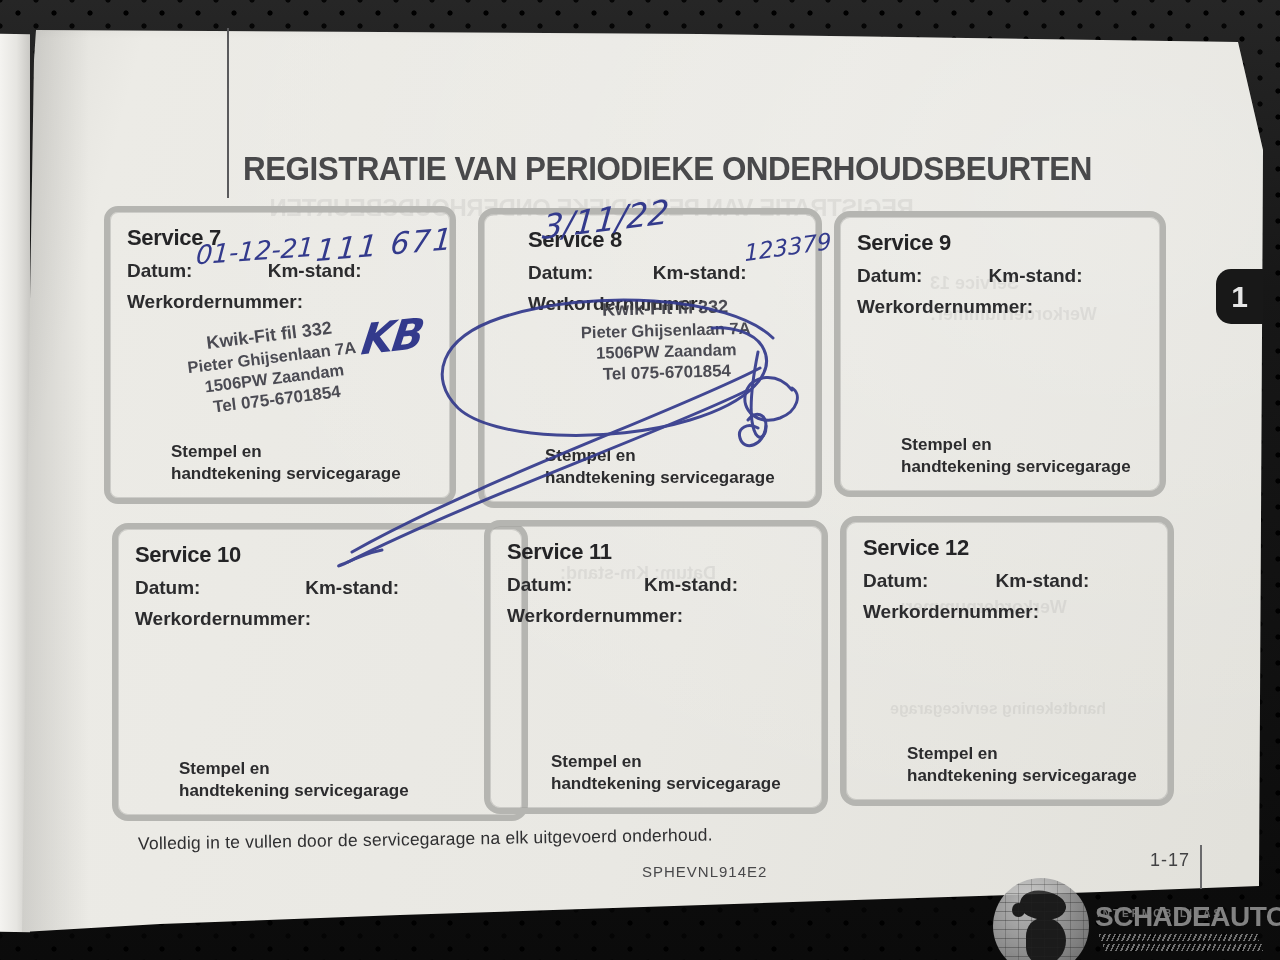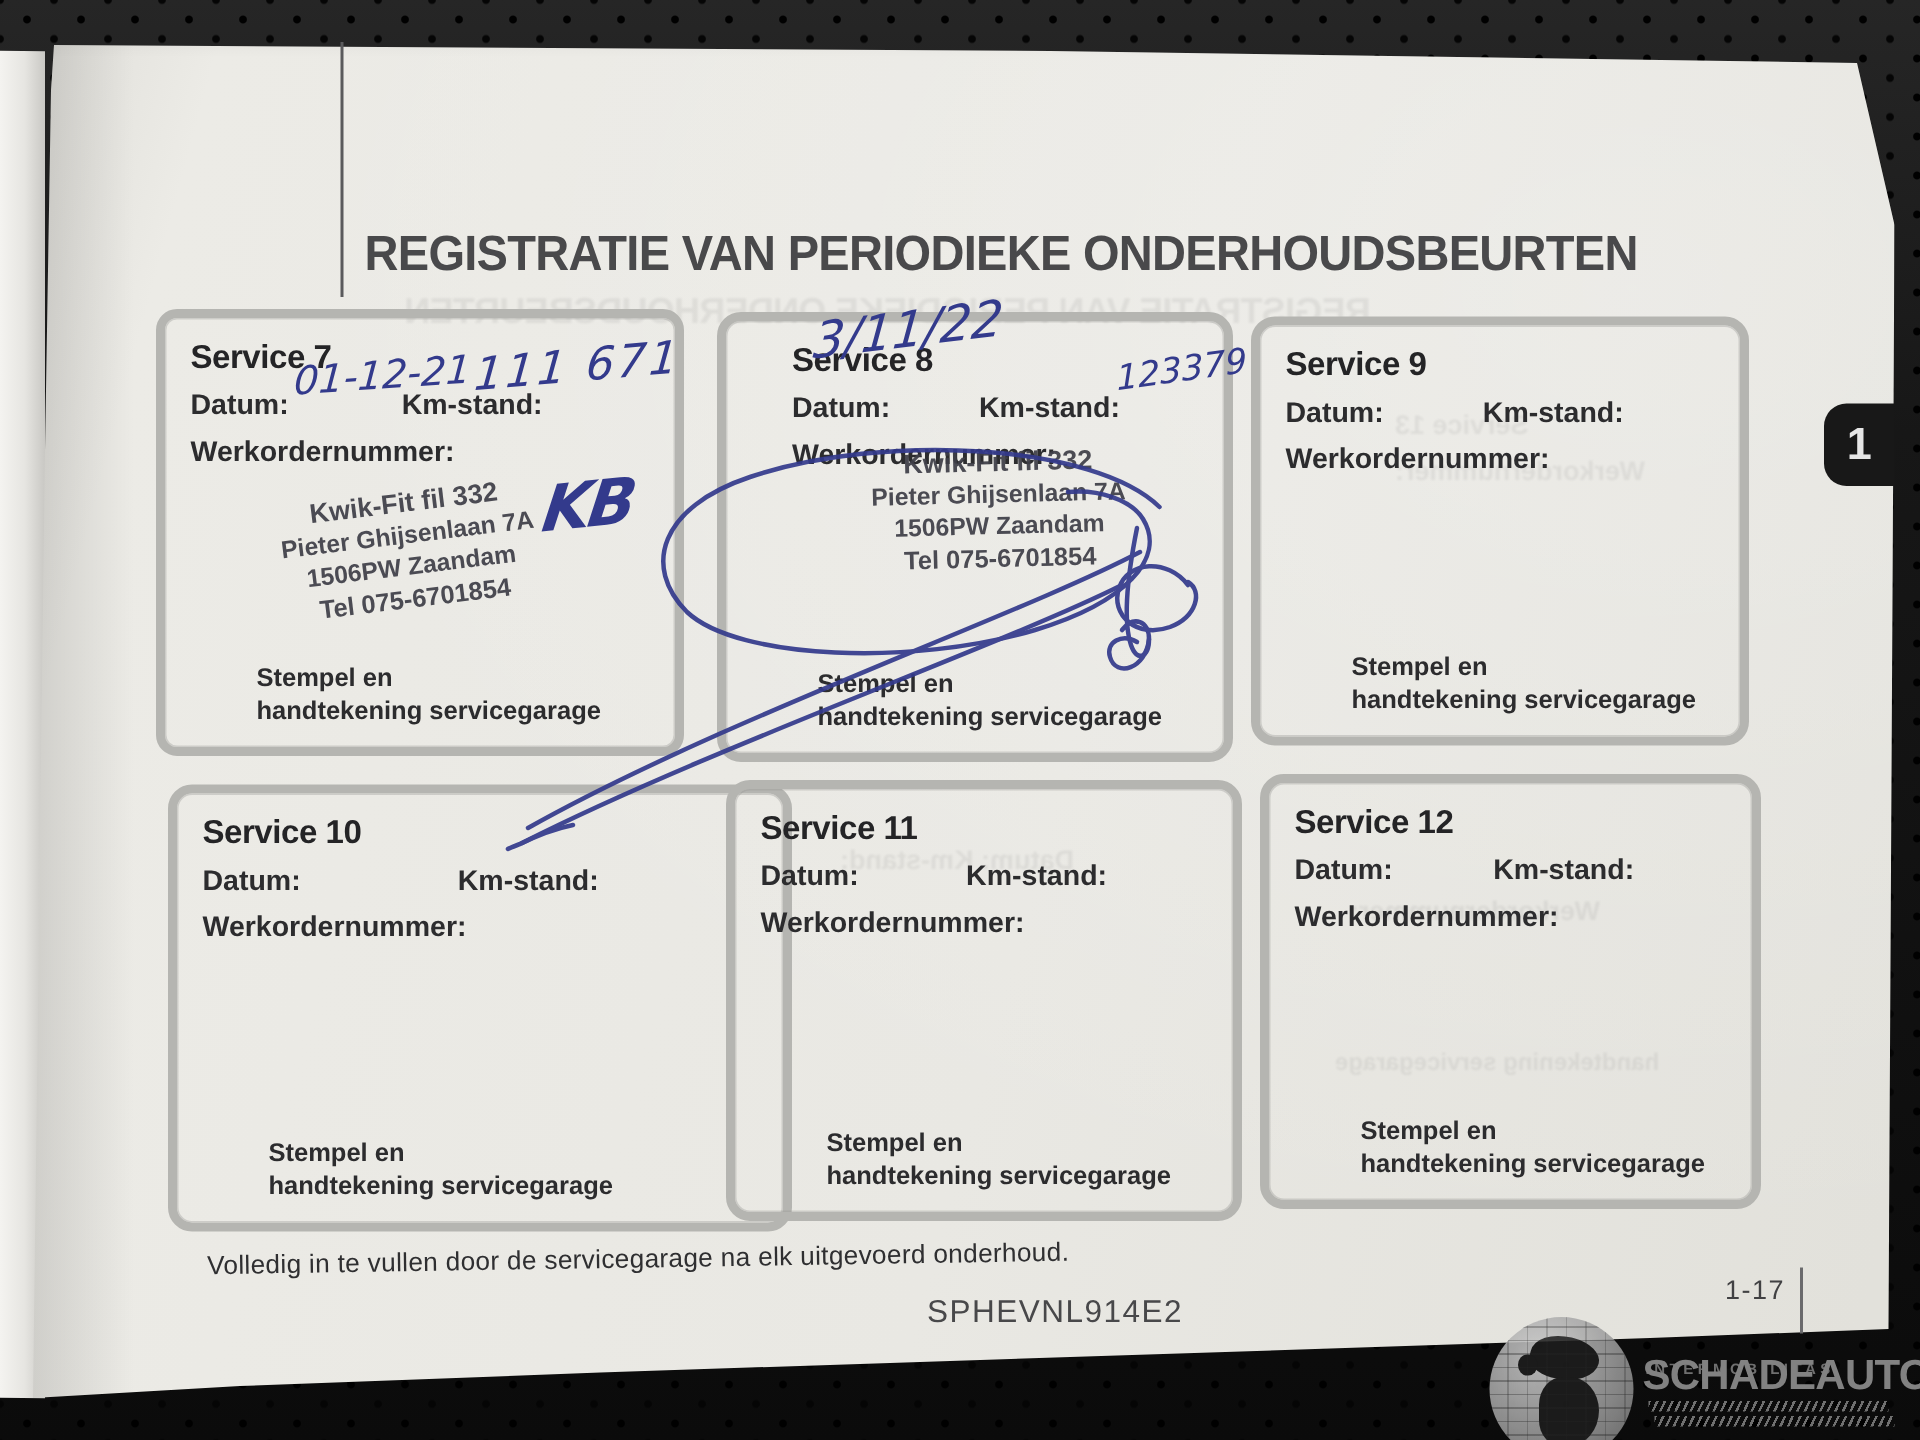--- a/index.html
+++ b/index.html
@@ -61,21 +61,21 @@
   .ghost{position:absolute;color:#3a3a3c;opacity:.08;filter:blur(.7px);
     transform:scaleX(-1);transform-origin:center;font-weight:bold;white-space:nowrap;}
   .ghost-title{left:270px;top:194px;font-size:24px;letter-spacing:-.5px;}
   .ghost-b9{left:930px;top:268px;font-size:18px;line-height:1.7;text-align:right;}
   .ghost-b11{left:560px;top:558px;font-size:18px;line-height:1.7;}
   .ghost-b12{left:900px;top:592px;font-size:18px;line-height:1.7;}
   .ghost-st12{left:890px;top:700px;font-size:16px;}
   
   .footer-note{position:absolute;left:138px;top:829px;font-size:17.5px;color:#2f2f31;
     transform:rotate(-.9deg);letter-spacing:.2px;}
-  .doc-code{position:absolute;left:618px;top:863px;font-size:21px;color:#48484a;letter-spacing:1px;text-align:center;}
+  .doc-code{position:absolute;left:642px;top:863px;font-size:15px;color:#48484a;letter-spacing:1px;text-align:center;}
   .page-num{position:absolute;left:1150px;top:850px;font-size:18px;color:#414143;letter-spacing:1px;}
   .page-num-rule{position:absolute;left:1200px;top:845px;width:2px;height:44px;background:#6a6a6c;}
   
   .side-tab{position:absolute;left:1216px;top:269px;width:47px;height:55px;
     background:#181818;border-radius:15px 0 0 15px;
     display:flex;align-items:center;justify-content:center;
     color:#e6e6e6;font-size:30px;font-weight:bold;}
   
   .watermark{position:absolute;left:985px;top:868px;width:300px;height:92px;opacity:.88;}
   .globe{position:absolute;left:8px;top:10px;width:96px;height:96px;border-radius:50%;

